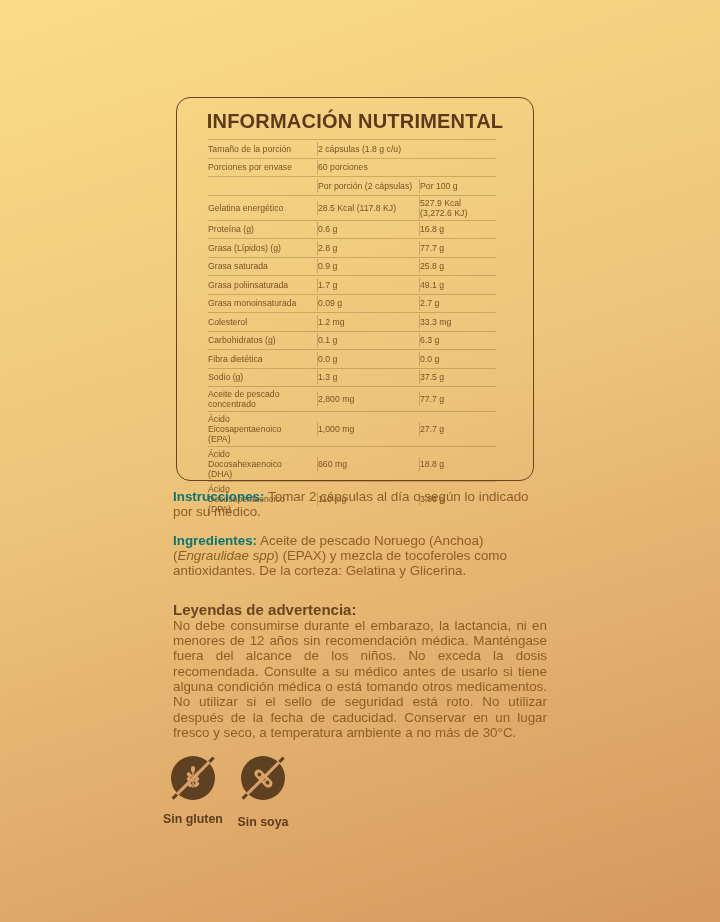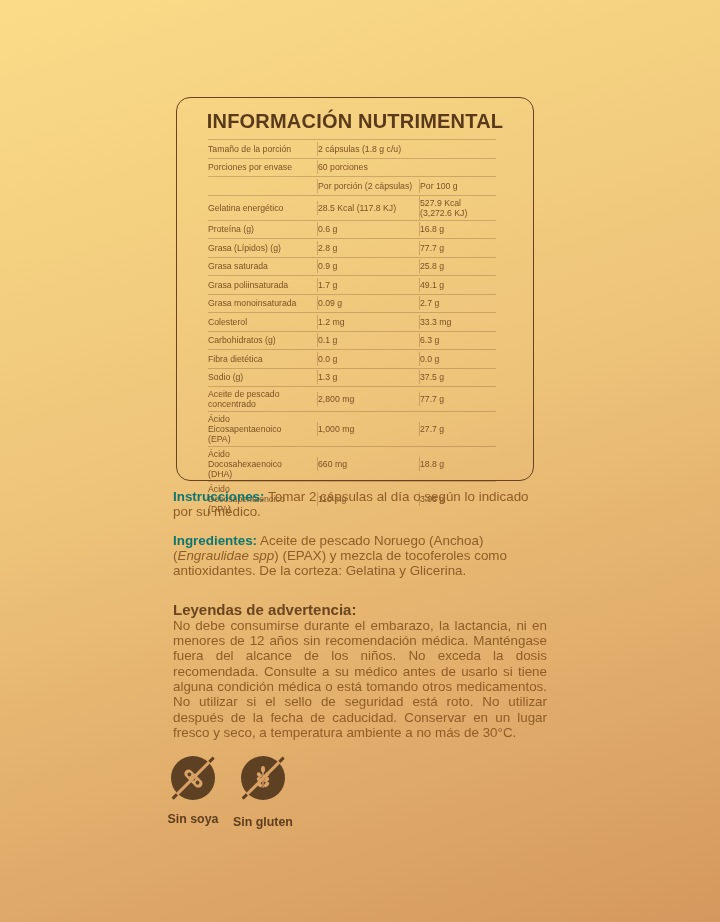--- a/index.html
+++ b/index.html
@@ -177,38 +177,20 @@
 <div class="sections">
   <p class="p-instructions"><b>Instrucciones:</b><span> Tomar 2 cápsulas al día o según lo indicado por su médico.</span></p>
 
   <p class="p-ingredients"><b>Ingredientes:</b><span> Aceite de pescado Noruego (Anchoa) (</span><i>Engraulidae spp</i><span>) (EPAX) y mezcla de tocoferoles como antioxidantes. De la corteza: Gelatina y Glicerina.</span></p>
 
   <p class="warn-heading">Leyendas de advertencia:</p>
   <p class="p-warnings">No debe consumirse durante el embarazo, la lactancia, ni en menores de 12 años sin recomendación médica. Manténgase fuera del alcance de los niños. No exceda la dosis recomendada. Consulte a su médico antes de usarlo si tiene alguna condición médica o está tomando otros medicamentos. No utilizar si el sello de seguridad está roto. No utilizar después de la fecha de caducidad. Conservar en un lugar fresco y seco, a temperatura ambiente a no más de 30°C.</p>
 </div>
 
 <div class="badges">
-  <div class="badge">
-    <div class="no-wrap">
-      <div class="slash-outer"></div>
-      <div class="circle">
-        <svg width="27" height="27" viewBox="0 0 28 28">
-          <g transform="rotate(45 14 14)">
-            <rect x="2.5" y="9.8" width="23" height="8.6" rx="4.3" fill="#d9a368"></rect>
-            <circle cx="8" cy="14.1" r="2" fill="#5e4022"></circle>
-            <circle cx="14" cy="14.1" r="2" fill="#5e4022"></circle>
-            <circle cx="20" cy="14.1" r="2" fill="#5e4022"></circle>
-          </g>
-        </svg>
-      </div>
-      <div class="slash-inner"></div>
-    </div>
-    <div class="badge-label">Sin soya</div>
-  </div>
-
   <div class="badge">
     <div class="no-wrap">
       <div class="slash-outer"></div>
       <div class="circle">
         <svg width="24" height="27" viewBox="0 0 24 27">
           <g fill="#d9a368">
             <rect x="11.3" y="5" width="1.4" height="18" rx="0.7"></rect>
             <ellipse cx="12" cy="4.2" rx="2" ry="3.2"></ellipse>
             <ellipse cx="8.4" cy="10" rx="1.9" ry="3.1" transform="rotate(-42 8.4 10)"></ellipse>
             <ellipse cx="15.6" cy="10" rx="1.9" ry="3.1" transform="rotate(42 15.6 10)"></ellipse>
@@ -216,13 +198,31 @@
             <ellipse cx="15.6" cy="14.8" rx="1.9" ry="3.1" transform="rotate(42 15.6 14.8)"></ellipse>
             <ellipse cx="8.4" cy="19.6" rx="1.9" ry="3.1" transform="rotate(-42 8.4 19.6)"></ellipse>
             <ellipse cx="15.6" cy="19.6" rx="1.9" ry="3.1" transform="rotate(42 15.6 19.6)"></ellipse>
           </g>
         </svg>
       </div>
       <div class="slash-inner"></div>
     </div>
     <div class="badge-label">Sin gluten</div>
   </div>
+
+  <div class="badge">
+    <div class="no-wrap">
+      <div class="slash-outer"></div>
+      <div class="circle">
+        <svg width="27" height="27" viewBox="0 0 28 28">
+          <g transform="rotate(45 14 14)">
+            <rect x="2.5" y="9.8" width="23" height="8.6" rx="4.3" fill="#d9a368"></rect>
+            <circle cx="8" cy="14.1" r="2" fill="#5e4022"></circle>
+            <circle cx="14" cy="14.1" r="2" fill="#5e4022"></circle>
+            <circle cx="20" cy="14.1" r="2" fill="#5e4022"></circle>
+          </g>
+        </svg>
+      </div>
+      <div class="slash-inner"></div>
+    </div>
+    <div class="badge-label">Sin soya</div>
+  </div>
 </div>
 
 </body></html>

